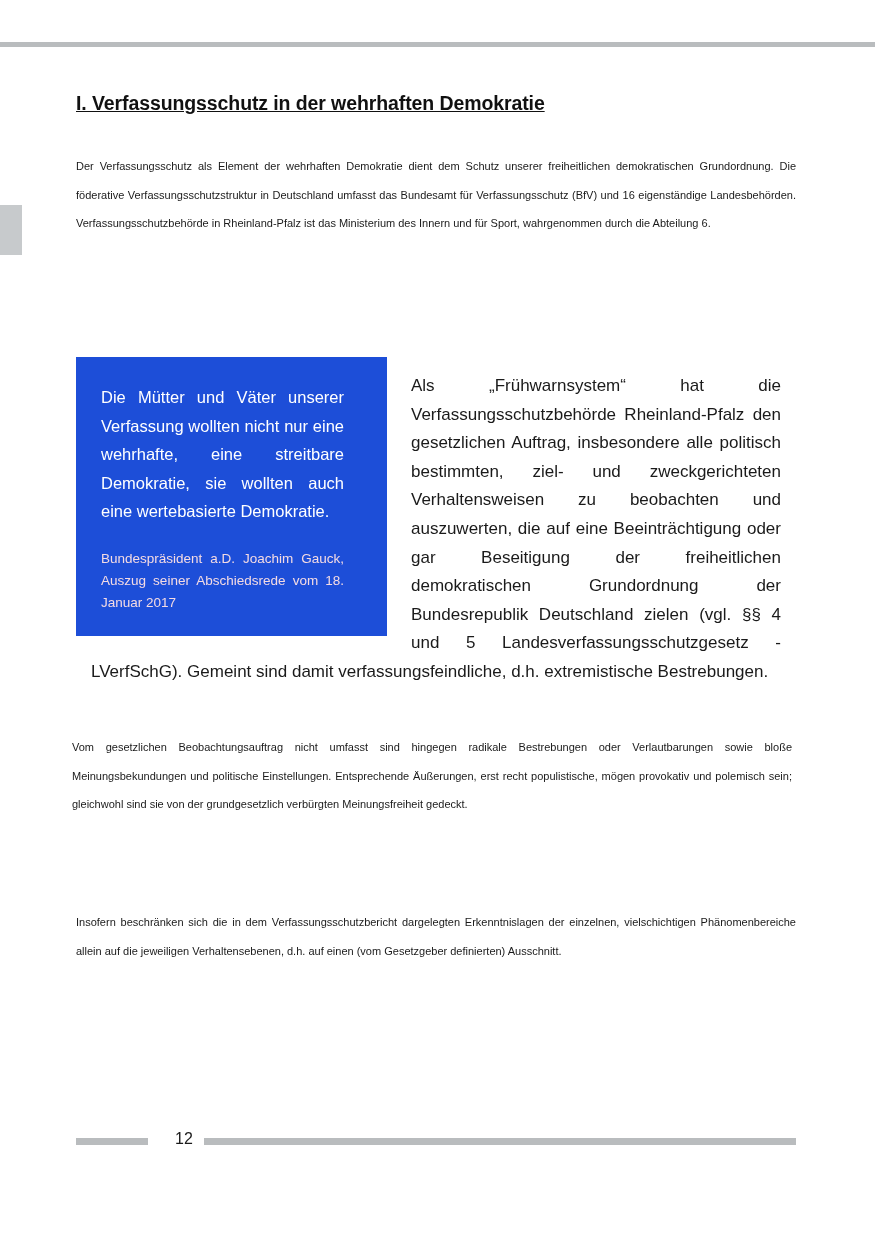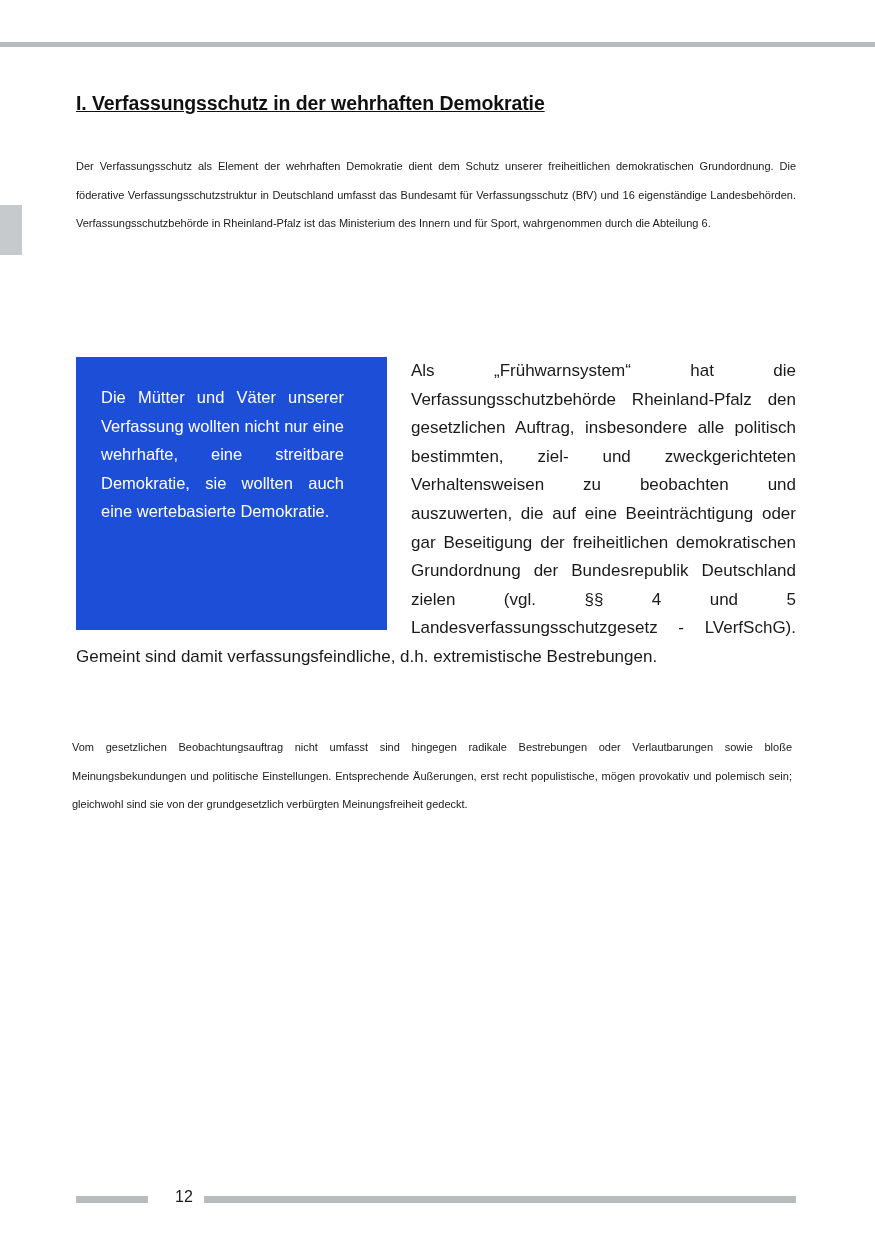--- a/index.html
+++ b/index.html
@@ -103,21 +103,21 @@
 
   .quote-attrib {
     margin: 22px 0 0 0;
     font-size: 13.5px;
     line-height: 22px;
     text-align: justify;
     color: #f4dbe3;
   }
 
   .para-flow {
-    margin: 0;
+    margin: 15px;
     font-size: 17px;
     line-height: 28.6px;
     text-align: justify;
     color: #1a1a1a;
   }
 
   .para-3 {
     position: absolute;
     left: 72px;
     top: 733px;
@@ -135,21 +135,21 @@
     position: absolute;
     left: 76px;
     top: 1052px;
     width: 720px;
   }
 
   
   .footer {
     position: absolute;
     left: 76px;
-    top: 1191px;
+    top: 1133px;
     width: 720px;
     height: 18px;
   }
   .footer-bar-left {
     position: absolute;
     left: 0;
     top: 5px;
     width: 72px;
     height: 7px;
     background: #b9bcbe;
@@ -186,26 +186,28 @@
   <div class="top-rule"></div>
   <div class="edge-tab"></div>
 
   <h1 class="section-title">I. Verfassungsschutz in der wehrhaften Demokratie</h1>
 
   <p class="body-text para-intro">Der Verfassungsschutz als Element der wehrhaften Demokratie dient dem Schutz unserer freiheitlichen demokratischen Grundordnung. Die föderative Verfassungsschutzstruktur in Deutschland umfasst das Bundesamt für Verfassungsschutz (BfV) und 16 eigenständige Landesbehörden. Verfassungsschutzbehörde in Rheinland-Pfalz ist das Ministerium des Innern und für Sport, wahrgenommen durch die Abteilung 6.</p>
 
   <div class="quote-wrap clearfix">
     <aside class="quote-box">
       <p class="quote-text">Die Mütter und Väter unserer Verfassung wollten nicht nur eine wehrhafte, eine streitbare Demokratie, sie wollten auch eine wertebasierte Demokratie.</p>
+      <p class="quote-attrib">Bundespräsident a.D. Joachim Gauck, Auszug seiner Abschiedsrede vom 18. Januar 2017</p>
     </aside>
     <p class="para-flow">Als „Frühwarnsystem“ hat die Verfassungsschutzbehörde Rheinland-Pfalz den gesetzlichen Auftrag, insbesondere alle politisch bestimmten, ziel- und zweckgerichteten Verhaltensweisen zu beobachten und auszuwerten, die auf eine Beeinträchtigung oder gar Beseitigung der freiheitlichen demokratischen Grundordnung der Bundesrepublik Deutschland zielen (vgl. §§ 4 und 5 Landesverfassungsschutzgesetz - LVerfSchG). Gemeint sind damit verfassungsfeindliche, d.h. extremistische Bestrebungen.</p>
   </div>
 
   <p class="body-text para-3">Vom gesetzlichen Beobachtungsauftrag nicht umfasst sind hingegen radikale Bestrebungen oder Verlautbarungen sowie bloße Meinungsbekundungen und politische Einstellungen. Entsprechende Äußerungen, erst recht populistische, mögen provokativ und polemisch sein; gleichwohl sind sie von der grundgesetzlich verbürgten Meinungsfreiheit gedeckt.</p>
 
+  <p class="body-text para-4">Insofern beschränken sich die in dem Verfassungsschutzbericht dargelegten Erkenntnislagen der einzelnen, vielschichtigen Phänomenbereiche allein auf die jeweiligen Verhaltensebenen, d.h. auf einen (vom Gesetzgeber definierten) Ausschnitt.</p>
 
 
   <div class="footer">
     <div class="footer-bar-left"></div>
     <div class="footer-pagenum">12</div>
     <div class="footer-bar-right"></div>
   </div>
 
 </div>
 

